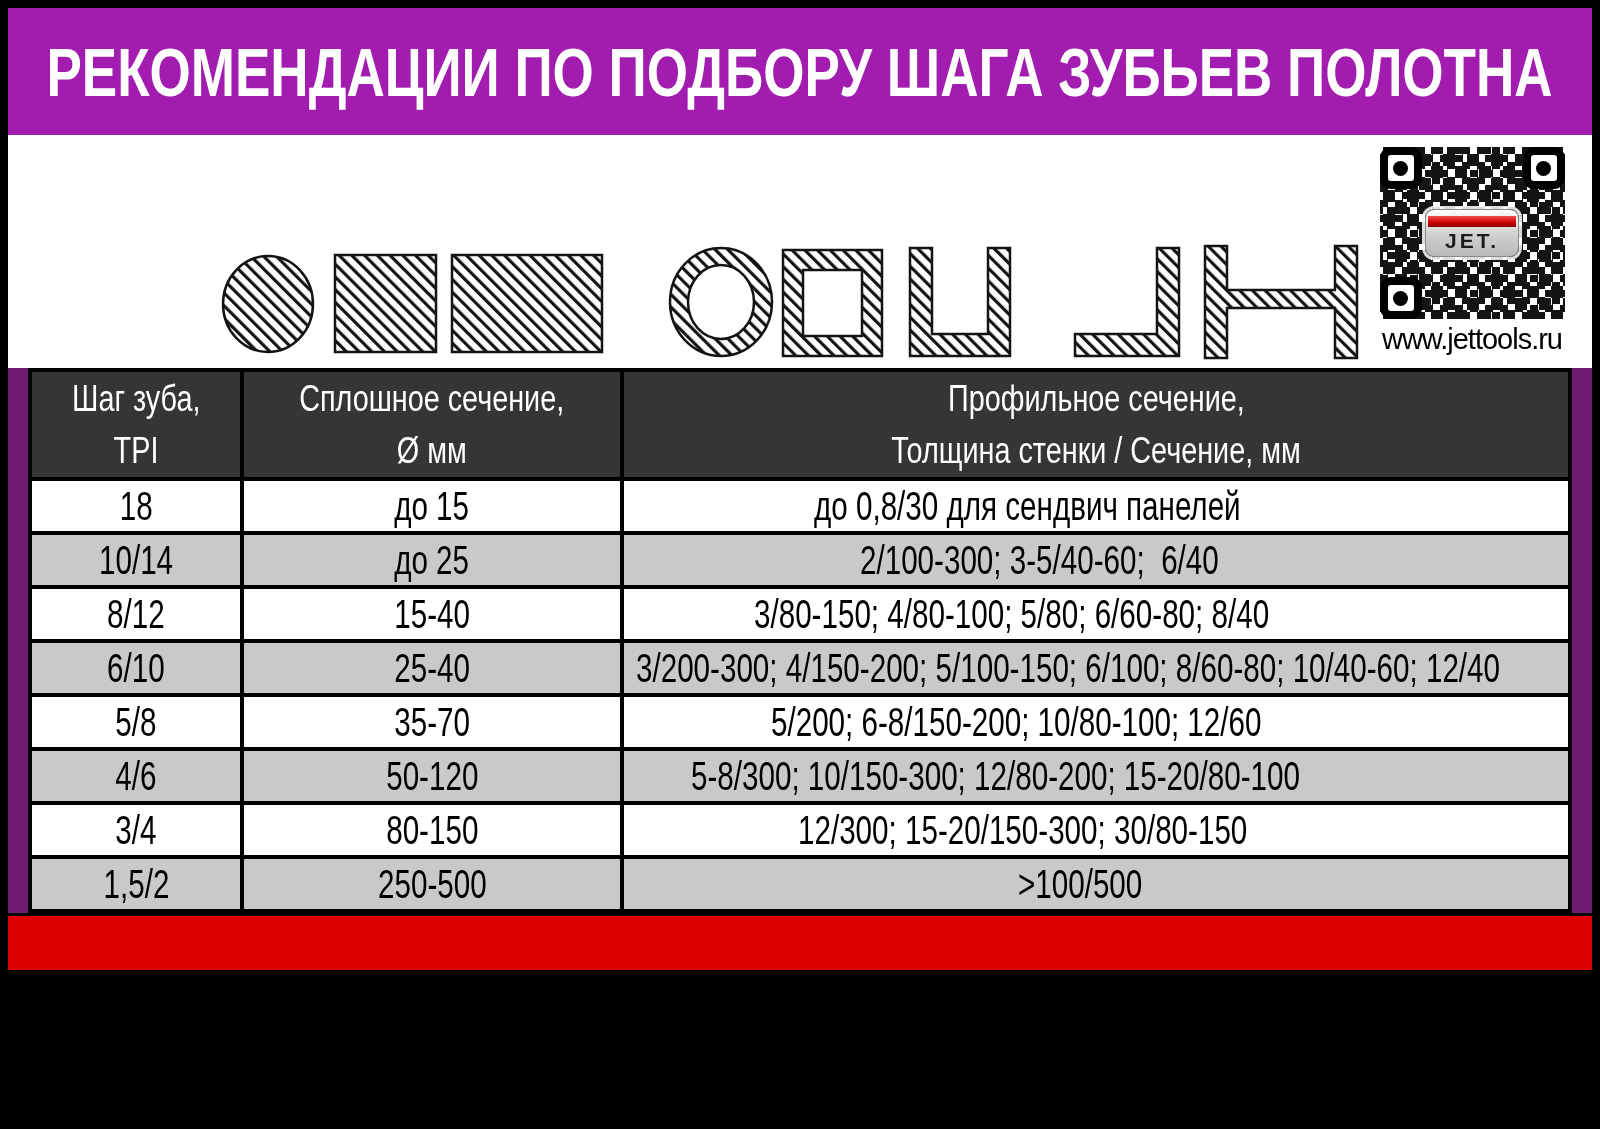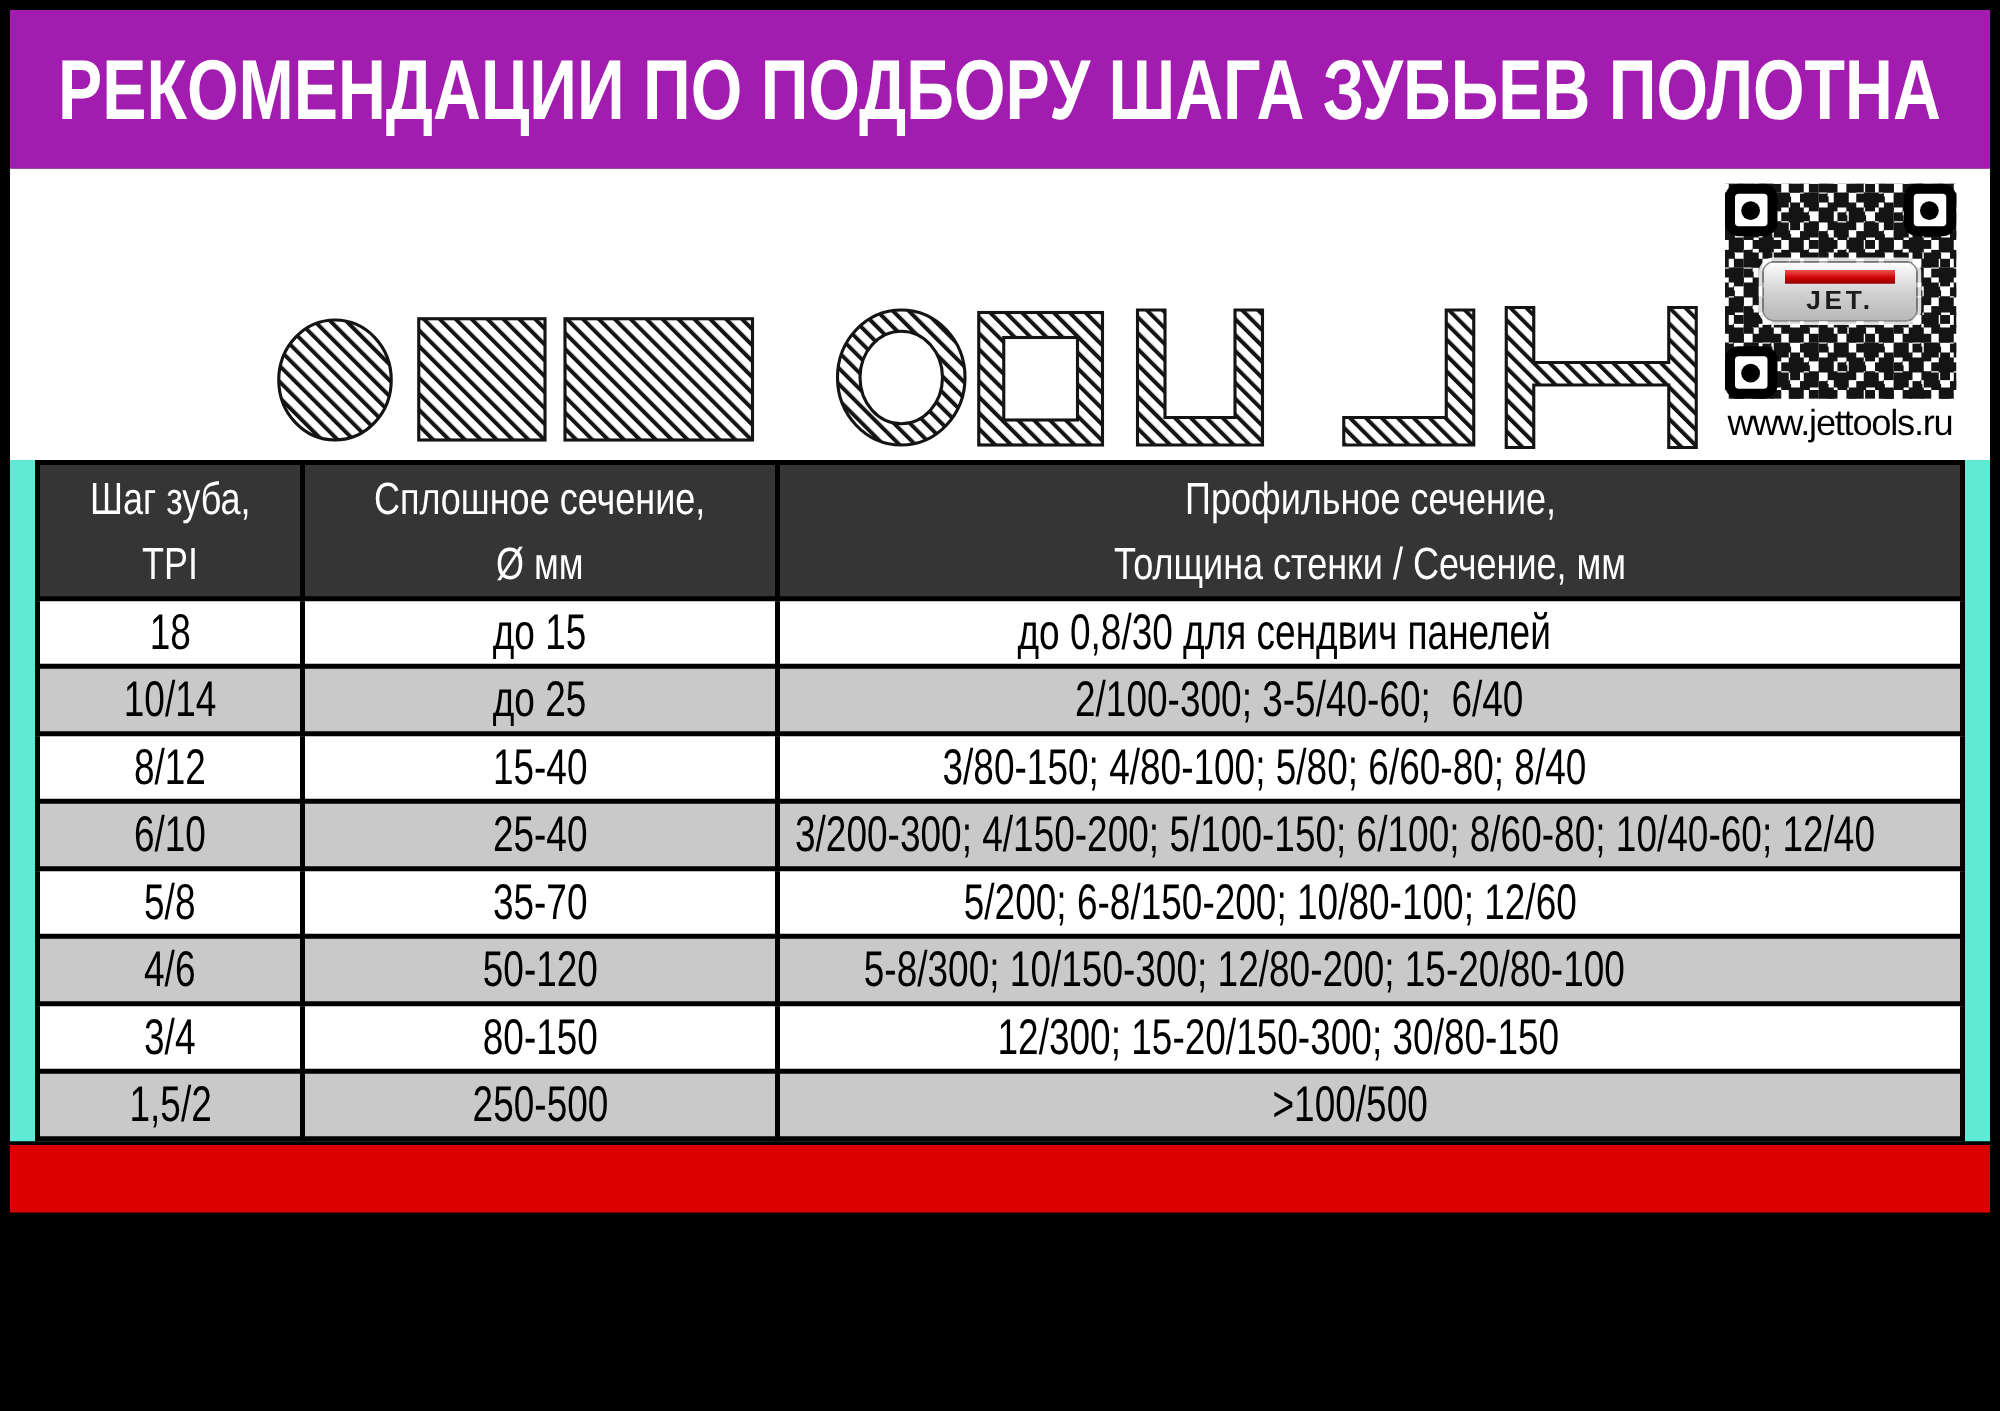--- a/index.html
+++ b/index.html
@@ -39,36 +39,36 @@
     position:absolute; width:42px; height:42px; background:#fff;
     border:8px solid #000; border-radius:11px;
     display:flex; align-items:center; justify-content:center;
   }
   .finder .dot { width:15px; height:15px; background:#000; border-radius:50%; }
   .finder.tl { left:0; top:0; }
   .finder.tr { right:0; top:0; }
   .finder.bl { left:0; bottom:0; }
   .jet-logo {
     position:absolute; left:50%; top:50%; transform:translate(-50%,-50%);
-    width:124px; height:48px;
+    width:94px; height:48px;
     background:linear-gradient(#fdfdfd,#cfcfcf 55%,#b9b9b9);
     border:1px solid #8a8a8a; border-radius:9px;
     box-shadow:0 0 0 3px rgba(255,255,255,0.85);
     text-align:center; overflow:hidden;
   }
   .jet-bar {
     width:88px; height:11px; margin:6px auto 2px auto;
     background:linear-gradient(#ef5350,#cc0000 60%,#8e0000);
   }
   .jet-text {
     font-size:21px; font-weight:bold; letter-spacing:3px; color:#1c1c1c; line-height:1.1;
   }
   .site { margin-top:4px; font-size:29px; color:#000; letter-spacing:-1px; }
   
-  .table-wrap { background:#5eead4; padding:0 20px; }
+  .table-wrap { background:#701a75; padding:0 20px; }
   table { width:100%; border-collapse:collapse; table-layout:fixed; }
   th, td { border:4px solid #000; }
   col.c1 { width:212px; } col.c2 { width:380px; } col.c3 { width:auto; }
   thead th {
     background:#353535; color:#fff; font-weight:normal;
     height:109px; font-size:36px; line-height:1.42; text-align:center;
     vertical-align:middle;
   }
   thead .hx { display:inline-block; transform:scaleX(0.8); transform-origin:center center; white-space:pre; }
   tbody td { height:54px; font-size:40px; color:#000; vertical-align:middle;text-decoration:underline; }

